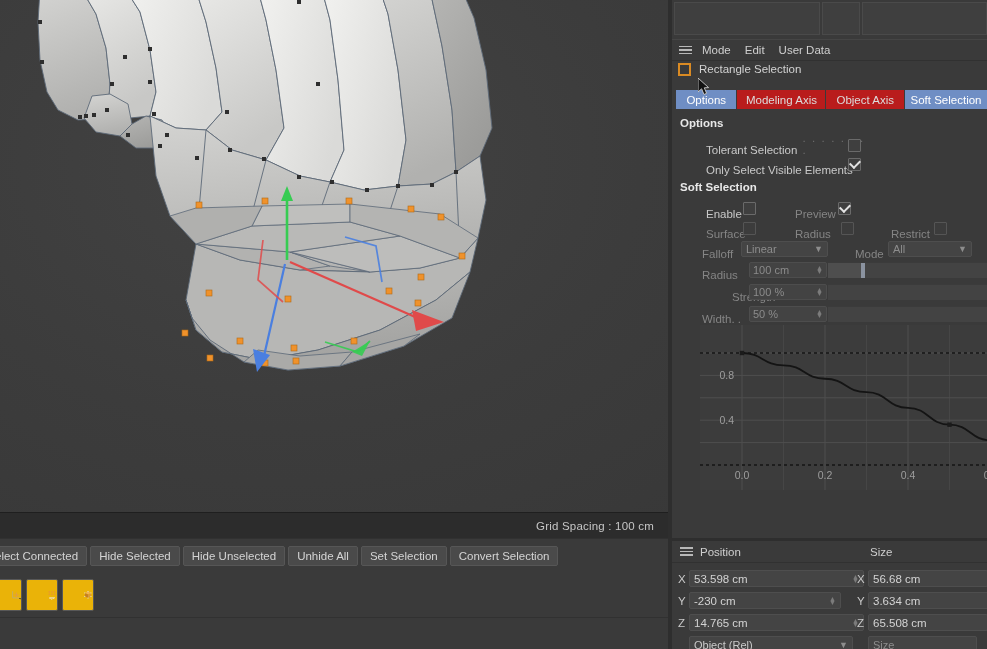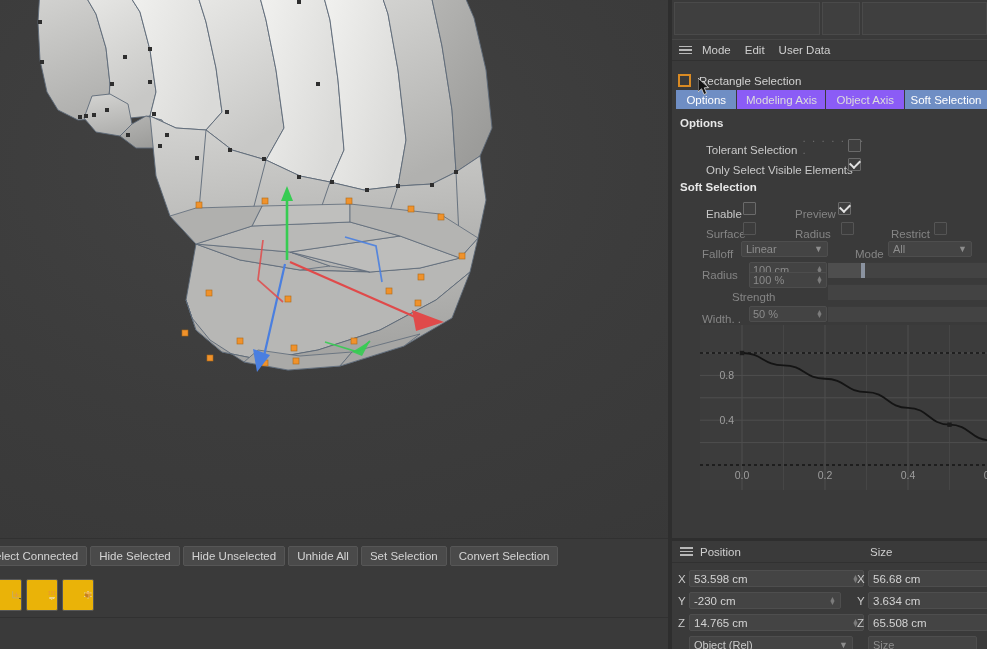--- a/index.html
+++ b/index.html
@@ -81,38 +81,38 @@
     position:absolute; left:0; top:39px; width:315px; height:22px;
     background:#3a3a3a; display:flex; align-items:center; gap:2px;
     border-bottom:1px solid #313131; border-top:1px solid #454545;
   }
   .hamburger { width:22px; display:flex; flex-direction:column; gap:2px; align-items:center; padding-left:4px;}
   .hamburger i { display:block; width:13px; height:1.5px; background:#b8b8b8; }
   .menu-item { color:#cfcfcf; font-size:11.5px; padding:2px 6px; cursor:default; }
 
   #obj-title-row {
     position:absolute; left:0; top:63px; width:315px; height:24px;
-    display:flex; align-items:flex-end; gap:8px; padding-left:6px;
+    display:flex; align-items:flex-start; gap:8px; padding-left:6px;
   }
   .obj-icon {
     width:13px; height:13px; border:2px solid #d98a23; background:#3a3a3a; flex:none;
   }
   .obj-title { color:#d2d2d2; font-size:11.5px; }
 
   #cursor { position:absolute; left:698px; top:78px; pointer-events:none; z-index:40; }
 
   
   #tabs {
     position:absolute; left:676px; top:90px; width:311px; height:19px;
     display:flex; gap:1px;
   }
   .tab {
     height:19px; display:flex; align-items:center; justify-content:center;
     font-size:11.5px; color:#dcdcdc; padding:0 10px; cursor:default;
-    background:#8b5cf6; white-space:nowrap;
+    background:#b91c1c; white-space:nowrap;
   }
   .tab.active { background:#6f8ec4; color:#ffffff; }
 
   .section-head {
     position:absolute; color:#e8e8e8; font-size:11.5px; font-weight:bold; left:680px;
   }
   .prow { position:absolute; height:18px; display:flex; align-items:flex-end; }
   .plabel { color:#c9c9c9; font-size:11.5px; white-space:nowrap; }
   .plabel.dim { color:#858585; }
   .dots { color:#6d6d6d; font-size:11.5px; letter-spacing:1.6px; }
@@ -309,20 +309,23 @@
 
       <line x1="285" y1="264" x2="264" y2="356" stroke="#4a7fe0" stroke-width="2.2"></line>
       <polygon points="257,372 253,349 270,355" fill="#4a7fe0"></polygon>
 
       <path d="M263,240 L258,280 L283,302" stroke="#e04a4a" stroke-width="1.7" fill="none" opacity="0.85"></path>
       <path d="M345,237 L376,246 L382,282" stroke="#4a7fe0" stroke-width="1.7" fill="none" opacity="0.9"></path>
       <path d="M325,342 L358,352 L370,341" stroke="#36cc52" stroke-width="1.7" fill="none" opacity="0.9"></path>
       <polygon points="370,341 352,352 362,356" fill="#36cc52" opacity="0.9"></polygon>
     </svg>
 
+    <div class="vp-statusbar">
+      <span class="grid-spacing">Grid Spacing : 100 cm</span>
+    </div>
   </div>
 
   <div id="cmdbar">
     <div id="cmdbar-row">
       <div class="cmd-btn">elect Connected</div>
       <div class="cmd-btn">Hide Selected</div>
       <div class="cmd-btn">Hide Unselected</div>
       <div class="cmd-btn">Unhide All</div>
       <div class="cmd-btn">Set Selection</div>
       <div class="cmd-btn">Convert Selection</div>
@@ -471,21 +474,21 @@
       </span>
   </div>
   <div class="slider" style="position:absolute; left:828px; top:262px; width:159px">
     <div class="fill" style="width:33px"></div>
     <div class="knob" style="left:33px"></div>
   </div>
 
   <div class="prow" style="left:732px; top:285px">
     <span class="plabel dim">Strength</span>
   </div>
-  <div class="numfield" style="position:absolute; left:749px; top:272px; width:78px">
+  <div class="numfield" style="position:absolute; left:749px; top:284px; width:78px">
     <span>100 %</span>
     <span class="spin">
         <span>▲</span>
         <span>▼</span>
       </span>
   </div>
   <div class="slider" style="position:absolute; left:828px; top:284px; width:159px"></div>
 
   <div class="prow" style="left:702px; top:307px">
     <span class="plabel dim">Width. .</span>

